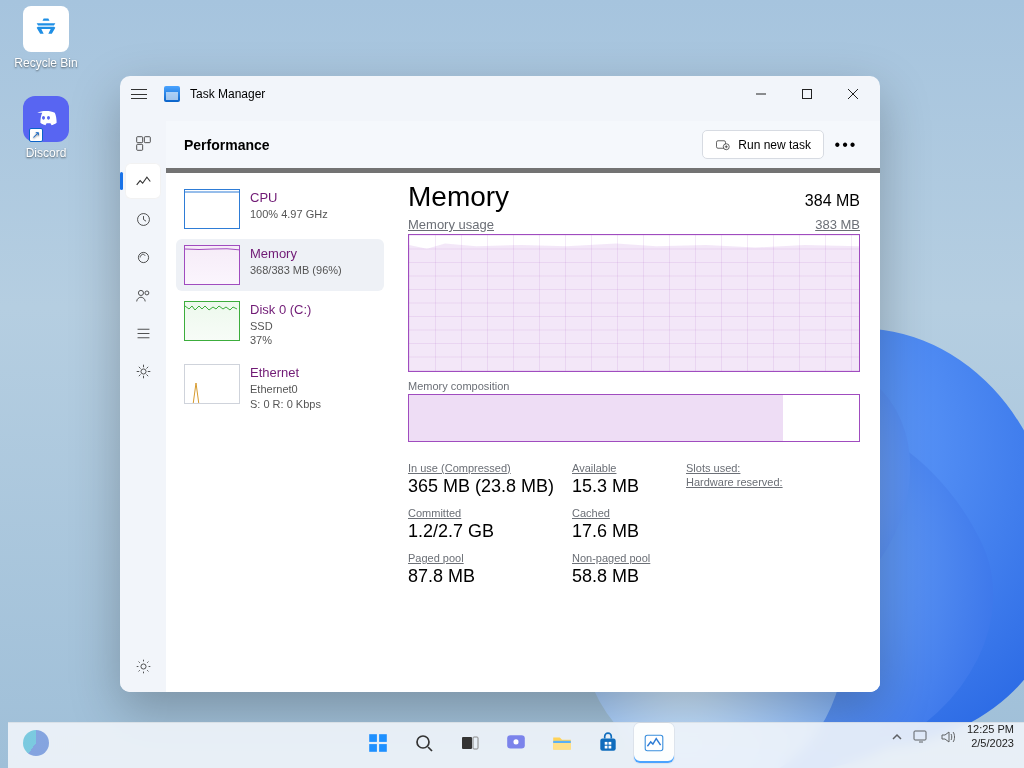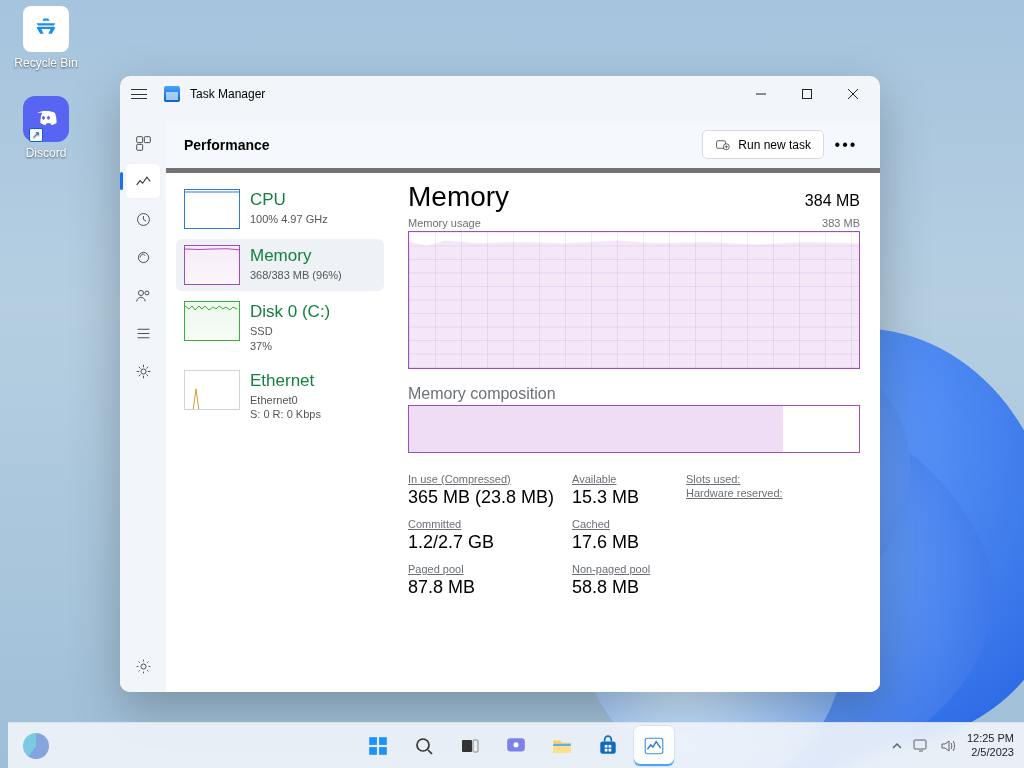--- a/index.html
+++ b/index.html
@@ -51,46 +51,46 @@
 
 .content{flex:1;display:flex;background:#fff;min-height:0;}
 .cardcol{width:226px;padding:10px 8px 10px 10px;display:flex;flex-direction:column;gap:4px;}
 .card{display:flex;gap:10px;padding:6px 8px;border-radius:6px;cursor:default;}
 .card.sel{background:#eef1f6;}
 .thumb{width:56px;height:40px;border:1px solid #cfd3db;background:#fff;position:relative;overflow:hidden;}
 .thumb.cpu{border-color:#2e7cd6;}
 .thumb.mem{border-color:#a04cbf;background:linear-gradient(#f6ecf8,#fbf5fd);}
 .thumb.disk{border-color:#3cad3c;background:linear-gradient(#edf9ed,#f7fcf7);}
 .cinfo{display:flex;flex-direction:column;font-size:11px;color:#555;line-height:1.35;}
-.cinfo .nm{font-size:17px;color:#15803d;}
+.cinfo .nm{font-size:13px;color:#701a75;}
 
 .detail{flex:1;padding:8px 20px 14px 16px;display:flex;flex-direction:column;min-width:0;}
 .dhdr{display:flex;align-items:baseline;}
 .dhdr h2{font-size:28px;font-weight:400;}
 .dhdr .cap{margin-left:auto;font-size:16px;}
-.sublabel{display:flex;font-size:11px;color:#6b6f76;margin-top:4px;}
+.sublabel{display:flex;font-size:13px;color:#6b6f76;margin-top:4px;text-decoration:underline;}
 .sublabel span:last-child{margin-left:auto;}
 .chart1{height:138px;border:1px solid #a04cbf;margin-top:2px;position:relative;overflow:hidden;
   background-image:
    linear-gradient(rgba(160,76,191,.12) 1px,transparent 1px),
    linear-gradient(90deg,rgba(160,76,191,.12) 1px,transparent 1px);
   background-size:26px 13.5px;}
 .chart1 .fill{position:absolute;left:0;right:0;top:6px;bottom:0;background:rgba(186,121,214,.18);border-top:1px solid #a04cbf;clip-path:polygon(0 3%,4% 6%,8% 2%,15% 4%,25% 3%,35% 4%,46% 2%,55% 4%,66% 3%,77% 5%,88% 3%,100% 4%,100% 100%,0 100%);}
 .axis{display:flex;font-size:11px;color:#6b6f76;margin-top:2px;}
 .axis span:last-child{margin-left:auto;}
-.subl2{font-size:16px;color:#6b6f76;margin-top:16px;}
+.subl2{font-size:11px;color:#6b6f76;margin-top:8px;}
 .chart2{height:48px;border:1px solid #a04cbf;margin-top:2px;display:flex;}
 .chart2 .used{flex:0 0 83%;background:rgba(186,121,214,.25);}
 .stats{margin-top:20px;display:grid;grid-template-columns:158px 108px 160px;row-gap:10px;column-gap:6px;}
 .stat small{font-size:11px;color:#6b6f76;display:block;text-decoration:underline;}
 .stat b{font-size:18px;font-weight:400;display:block;margin-top:2px;}
 .stat.labelonly small{margin-bottom:2px;}
 
 
-.taskbar{position:absolute;left:8px;right:0;bottom:0;height:46px;background:rgba(239,244,249,.9);backdrop-filter:blur(6px);border-top:1px solid rgba(0,0,0,.06);display:flex;align-items:center;}
+.taskbar{position:absolute;left:8px;right:0;bottom:0;height:46px;background:rgba(239,244,249,.9);backdrop-filter:blur(6px);border-top:1px solid rgba(0,0,0,.06);display:flex;align-items:flex-start;}
 .tcenter{position:absolute;left:50%;transform:translateX(-50%);display:flex;gap:6px;}
 .titem{width:40px;height:40px;border-radius:6px;display:flex;align-items:center;justify-content:center;cursor:default;}
 .titem.active{background:rgba(255,255,255,.9);box-shadow:inset 0 -2px 0 #4aa3ff,0 0 0 1px rgba(0,0,0,.05);}
 .tleft{padding-left:8px;}
 .edge{width:26px;height:26px;border-radius:50%;background:conic-gradient(#36c 0 60%,#2ac 60% 100%);opacity:.55;}
 .tright{margin-left:auto;display:flex;align-items:center;gap:10px;padding-right:10px;font-size:11px;color:#222;}
 .tright .clk{text-align:right;line-height:1.25;}
 .sys-ico{opacity:.75;}
 
 svg{display:block;}

